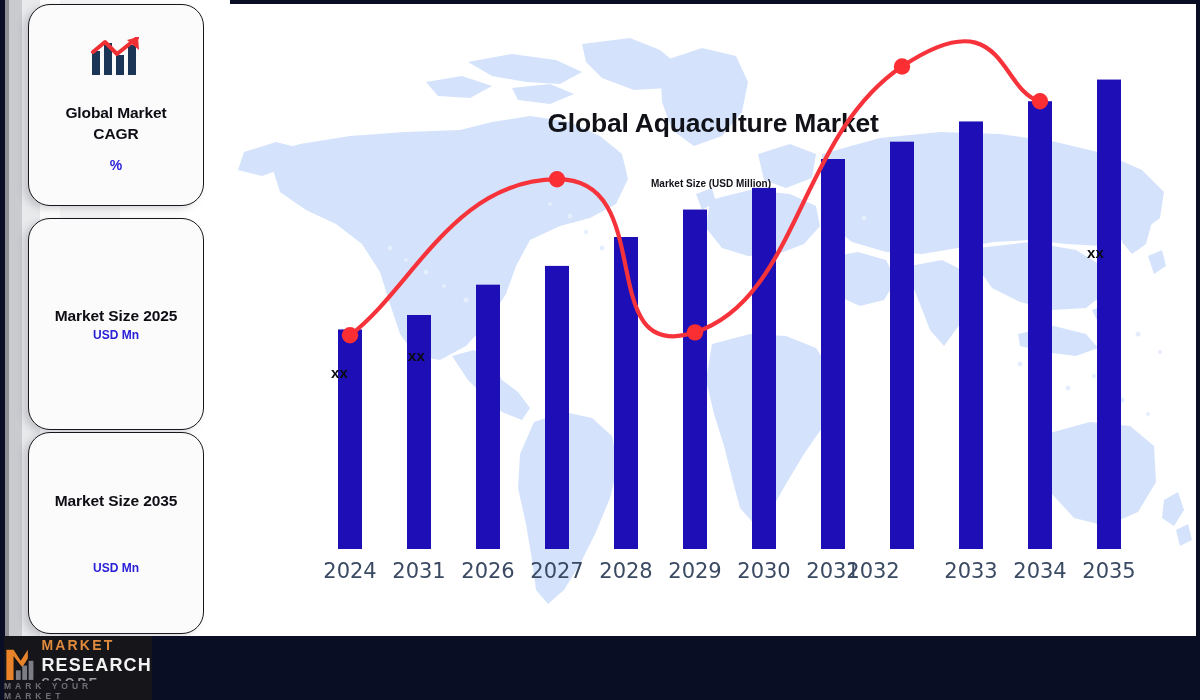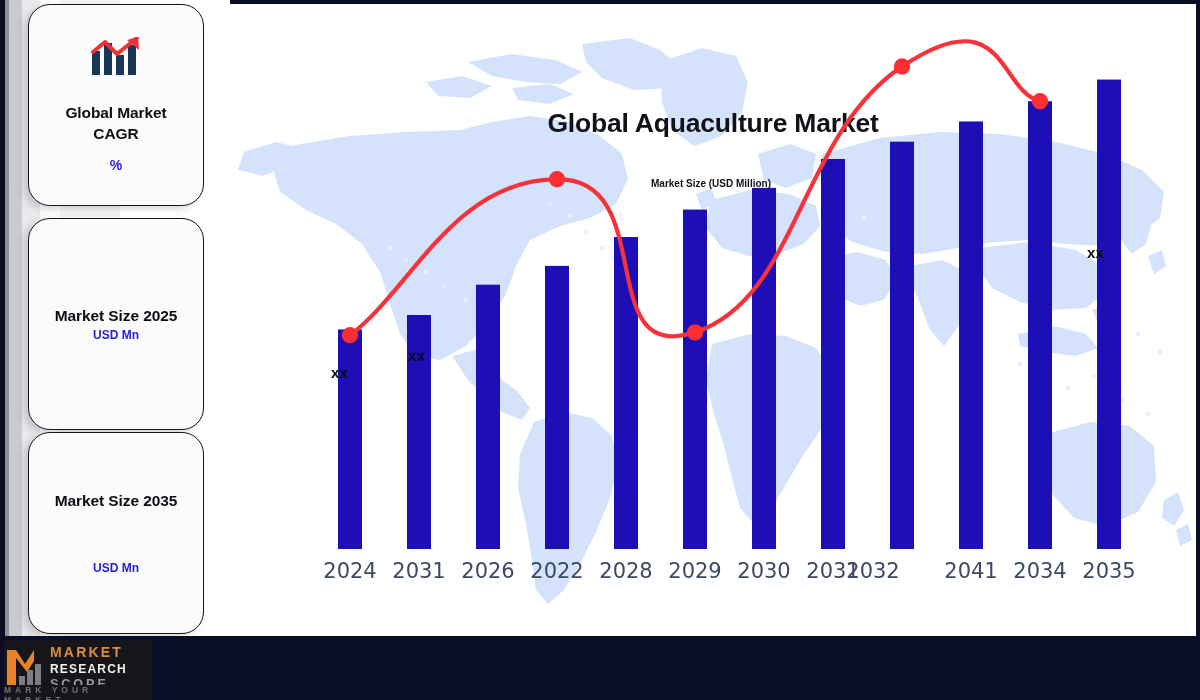--- a/index.html
+++ b/index.html
@@ -111,33 +111,33 @@
     font-family: "DejaVu Sans", sans-serif;
   }
 
   
   #footer {
     position: absolute;
     left: 0; bottom: 0;
     width: 1200px; height: 64px;
     background: #0a0e24;
     display: flex;
-    align-items: center;
+    align-items: flex-start;
   }
   #logo-box {
     position: relative;
     margin-left: 4px;
     width: 148px; height: 56px;
     background: #16161a;
     display: flex;
     align-items: center;
   }
   .logo-text { margin-left: 4px; line-height: 1; }
   .logo-l1 { font-size: 14px; font-weight: bold; color: #e08a3c; letter-spacing: 2.2px; }
-  .logo-l2 { font-size: 12px; font-weight: bold; color: #f2f2f2; letter-spacing: 1.2px; margin-top: 4px; }
+  .logo-l2 { font-size: 18px; font-weight: bold; color: #f2f2f2; letter-spacing: 1.2px; margin-top: 4px; }
   .logo-l3 { font-size: 12.5px; font-weight: bold; color: #9c9ca2; letter-spacing: 3px; margin-top: 3px; }
   #logo-tag {
     position: absolute;
     left: 0; bottom: -9px;
     width: 148px;
     font-size: 8.5px;
     font-weight: bold;
     color: #6e6e76;
     letter-spacing: 4px;
     background: #16161a;
@@ -309,27 +309,27 @@
     </svg>
 
     <div class="xx-label" id="xx-2024" style="left:101px; top:360px;">xx</div>
     <div class="xx-label" id="xx-2025" style="left:178px; top:343px;">xx</div>
     <div class="xx-label" id="xx-2035" style="left:857px; top:240px;">xx</div>
 
     <div id="ticks">
         <div class="tick-label" style="left: 85px;">2024</div>
         <div class="tick-label" style="left: 154px;">2031</div>
         <div class="tick-label" style="left: 223px;">2026</div>
-        <div class="tick-label" style="left: 292px;">2022</div>
+        <div class="tick-label" style="left: 292px;">2027</div>
         <div class="tick-label" style="left: 361px;">2028</div>
         <div class="tick-label" style="left: 430px;">2029</div>
         <div class="tick-label" style="left: 499px;">2030</div>
         <div class="tick-label" style="left: 568px;">2031</div>
         <div class="tick-label" style="left: 608px;">2032</div>
-        <div class="tick-label" style="left: 706px;">2041</div>
+        <div class="tick-label" style="left: 706px;">2033</div>
         <div class="tick-label" style="left: 775px;">2034</div>
         <div class="tick-label" style="left: 844px;">2035</div>
       </div>
 
   </div>
 
   <div id="footer">
 
     <div id="logo-box">
       <svg width="42" height="48" viewBox="0 0 42 48">

